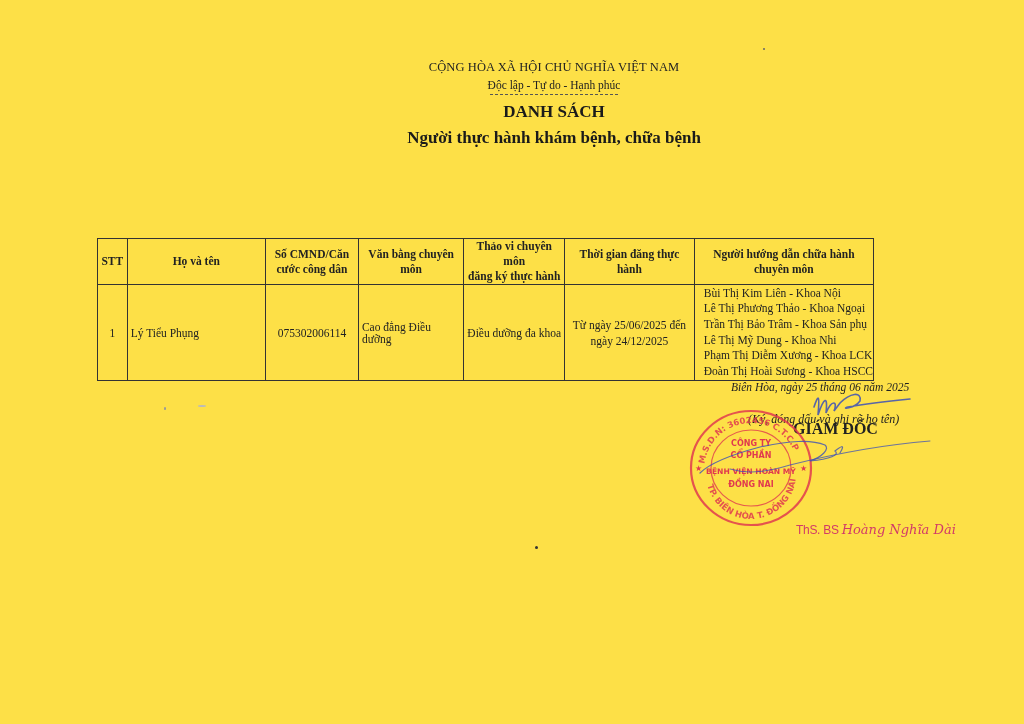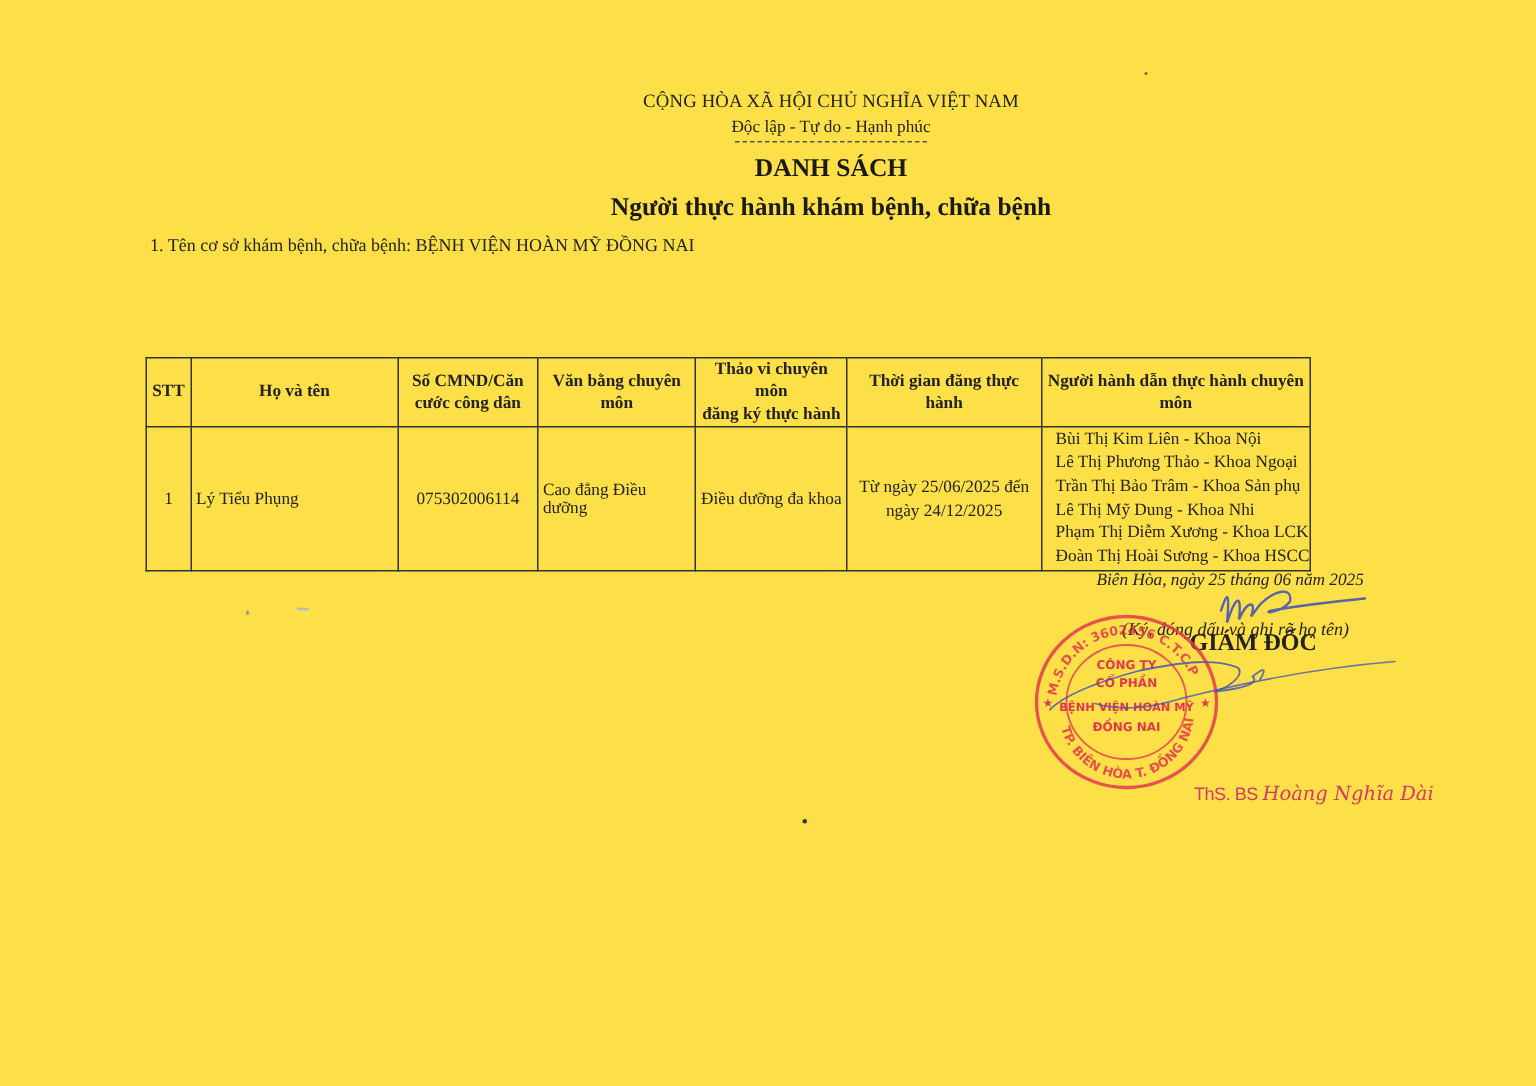--- a/index.html
+++ b/index.html
@@ -66,38 +66,37 @@
 
   <div class="nat-header">
     <div class="nat-title">CỘNG HÒA XÃ HỘI CHỦ NGHĨA VIỆT NAM</div>
     <div class="nat-motto">Độc lập - Tự do - Hạnh phúc</div>
     <div class="motto-line"></div>
   </div>
 
   <div class="doc-title">DANH SÁCH</div>
   <div class="doc-subtitle">Người thực hành khám bệnh, chữa bệnh</div>
 
-  <div class="info info1">1. Tên cơ sở khám bệnh, chữa bệnh: BỆNH VIỆN HOÀN MỸ ĐỒNG NAI</div>
 
   <table class="reg">
     <thead>
       <tr>
         <th class="c-stt">STT</th>
         <th class="c-name" style="text-align:center">Họ và tên</th>
         <th class="c-id">
           <span>Số CMND/Căn</span><br>
           <span>cước công dân</span>
         </th>
         <th class="c-deg" style="text-align:center">Văn bằng chuyên môn</th>
         <th class="c-scope">
           <span>Thảo vi chuyên môn</span><br>
           <span>đăng ký thực hành</span>
         </th>
         <th class="c-time">Thời gian đăng thực hành</th>
-        <th>Người hành dẫn thực hành chuyên môn</th>
+        <th>Người hướng dẫn chữa hành chuyên môn</th>
       </tr>
     </thead>
     <tbody>
       <tr>
         <td class="c-stt">1</td>
         <td class="c-name">Lý Tiểu Phụng</td>
         <td class="c-id">075302006114</td>
         <td class="c-deg">Cao đẳng Điều dưỡng</td>
         <td class="c-scope">Điều dưỡng đa khoa</td>
         <td class="c-time">

